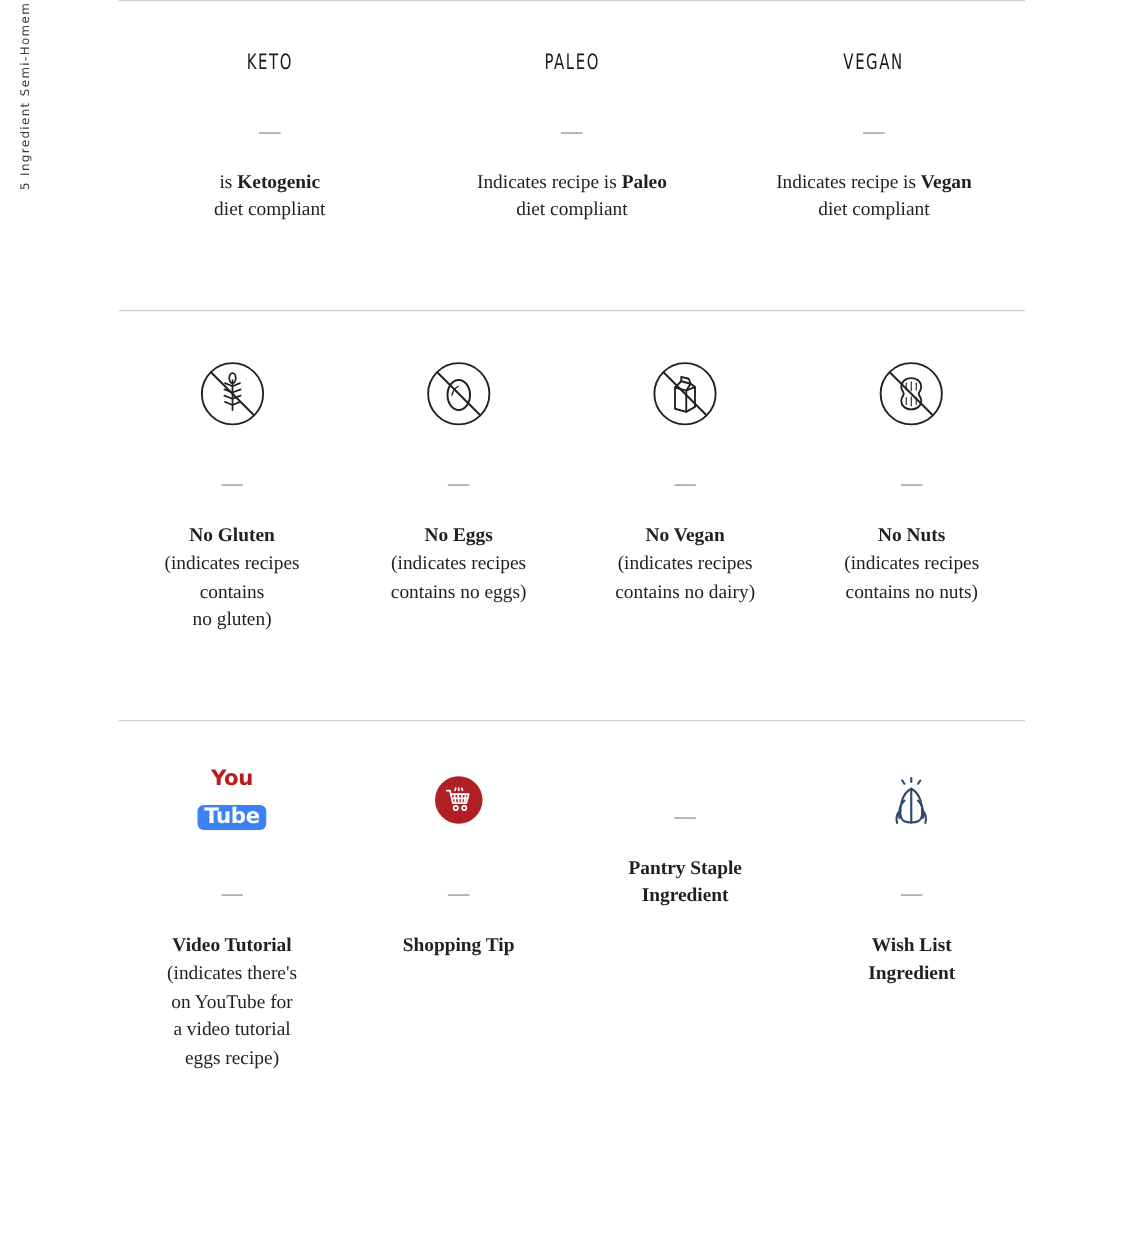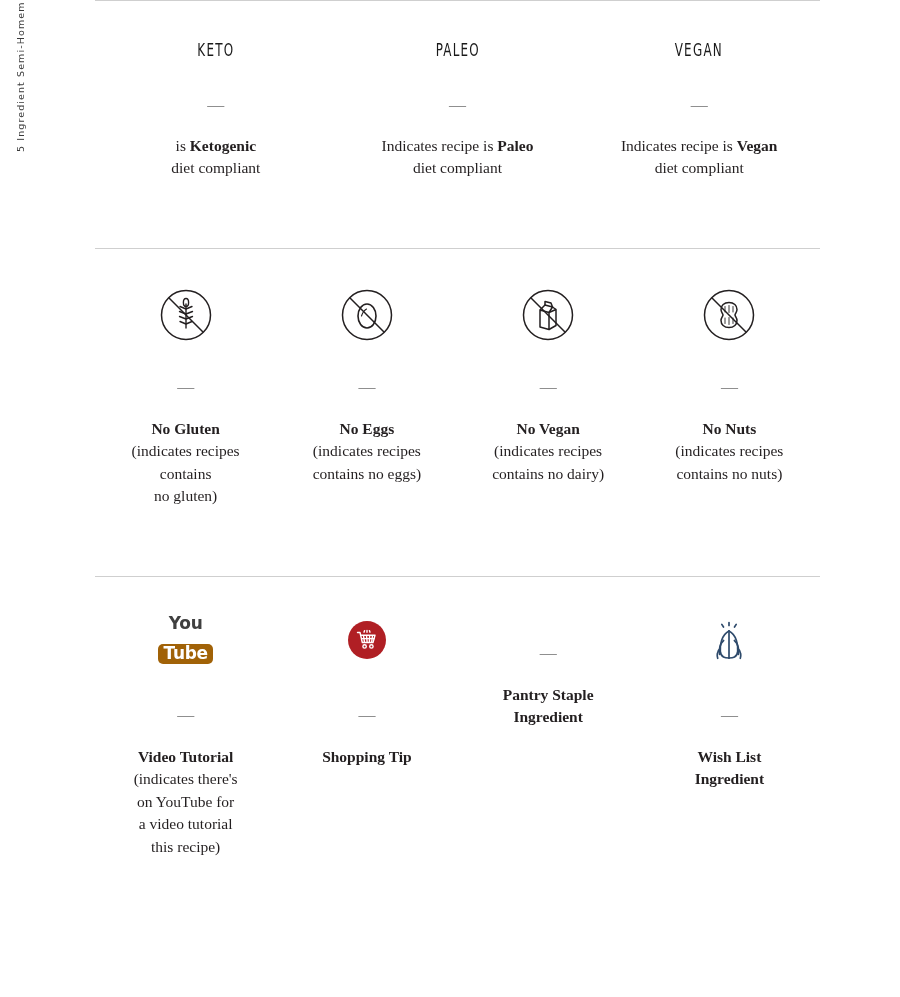--- a/index.html
+++ b/index.html
@@ -126,28 +126,28 @@
   
   .yt {
     display: inline-block;
     text-align: center;
     line-height: 1;
   }
   .yt-you {
     font-family: "DejaVu Sans", sans-serif;
     font-weight: 700;
     font-size: 17px;
-    color: #404040;
+    color: #b91c1c;
     letter-spacing: -0.3px;
     display: block;
   }
   .yt-tube {
     display: block;
     margin-top: 12px;
-    background: #a16207;
+    background: #3b82f6;
     color: #ffffff;
     font-family: "DejaVu Sans", sans-serif;
     font-weight: 700;
     font-size: 17px;
     letter-spacing: -0.3px;
     padding: 1px 5px 2px 5px;
     border-radius: 5px;
   }
 
   
@@ -323,21 +323,21 @@
             <span class="yt-you">You</span>
             <span class="yt-tube">Tube</span>
           </span>
         </div>
         <div class="dash dash-misc">—</div>
         <div class="item-title">Video Tutorial</div>
         <div class="item-desc">
           <div>(indicates there's</div>
           <div>on YouTube for</div>
           <div>a video tutorial</div>
-          <div>this recipe)</div>
+          <div>eggs recipe)</div>
         </div>
       </div>
 
       <div class="col">
         <div class="icon-slot">
           <span class="cart-circle" style="background:#b01f24">
             <svg width="24" height="24" viewBox="0 0 24 24" aria-hidden="true">
               <g fill="none" stroke="#ffffff" stroke-width="1.4" stroke-linecap="round" stroke-linejoin="round">
                 <path d="M2.5 4.5 L5 4.5 L7.3 14.5 L18 14.5 L20 7.2 L6 7.2"></path>
                 <line x1="8.6" y1="8.4" x2="9.4" y2="13.6"></line>

